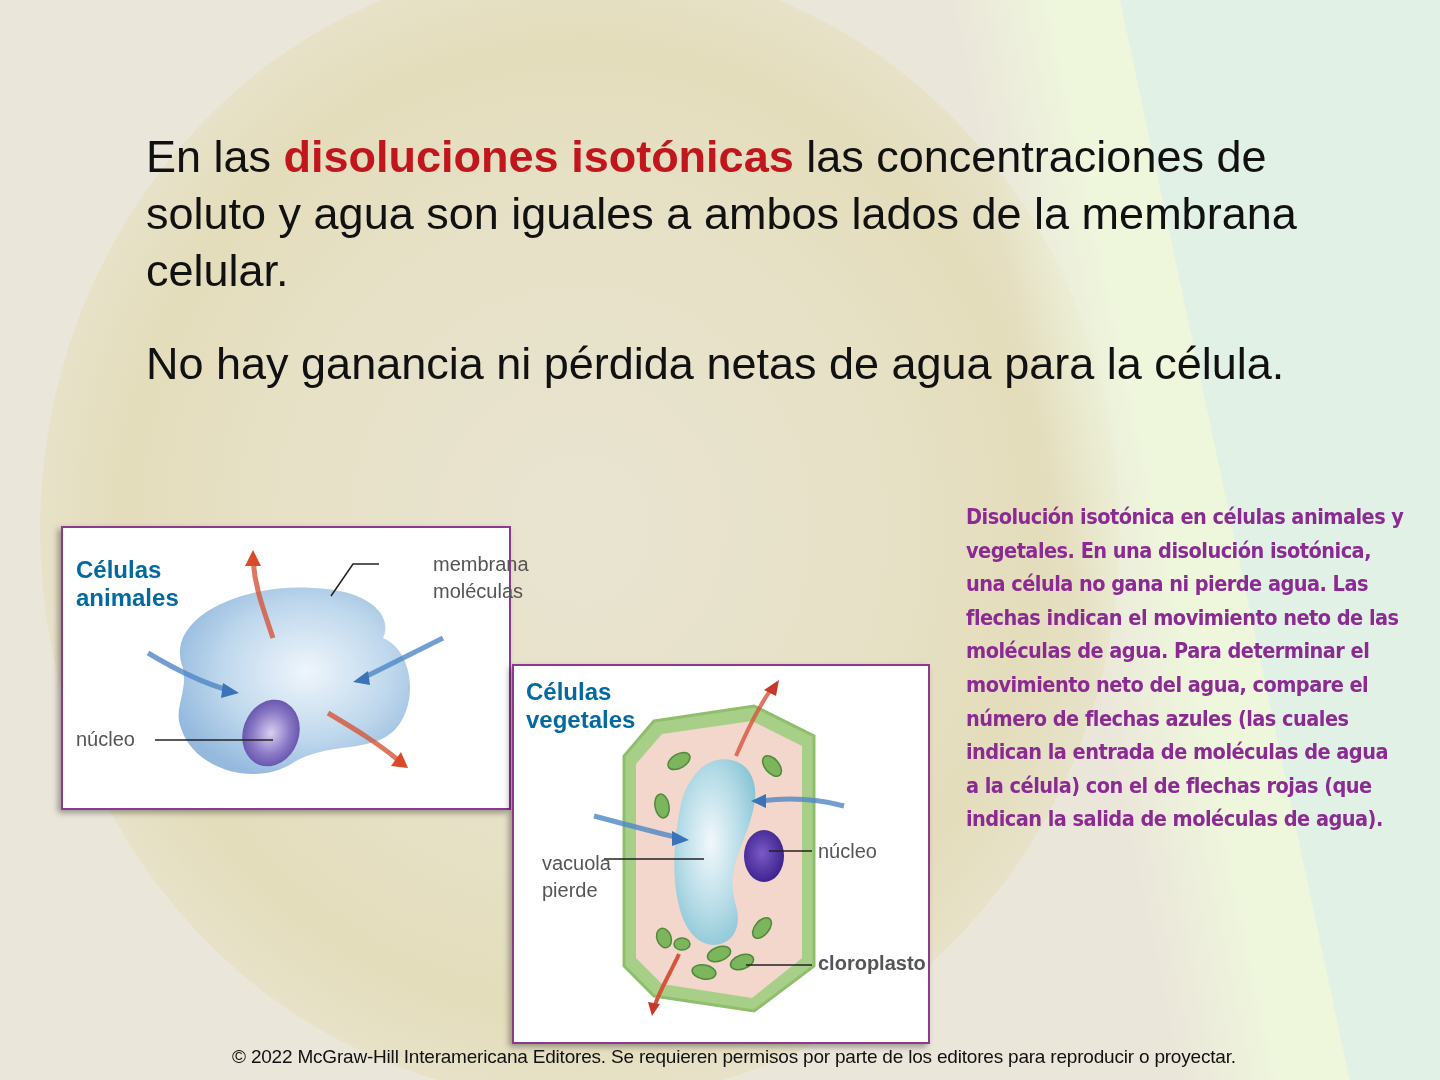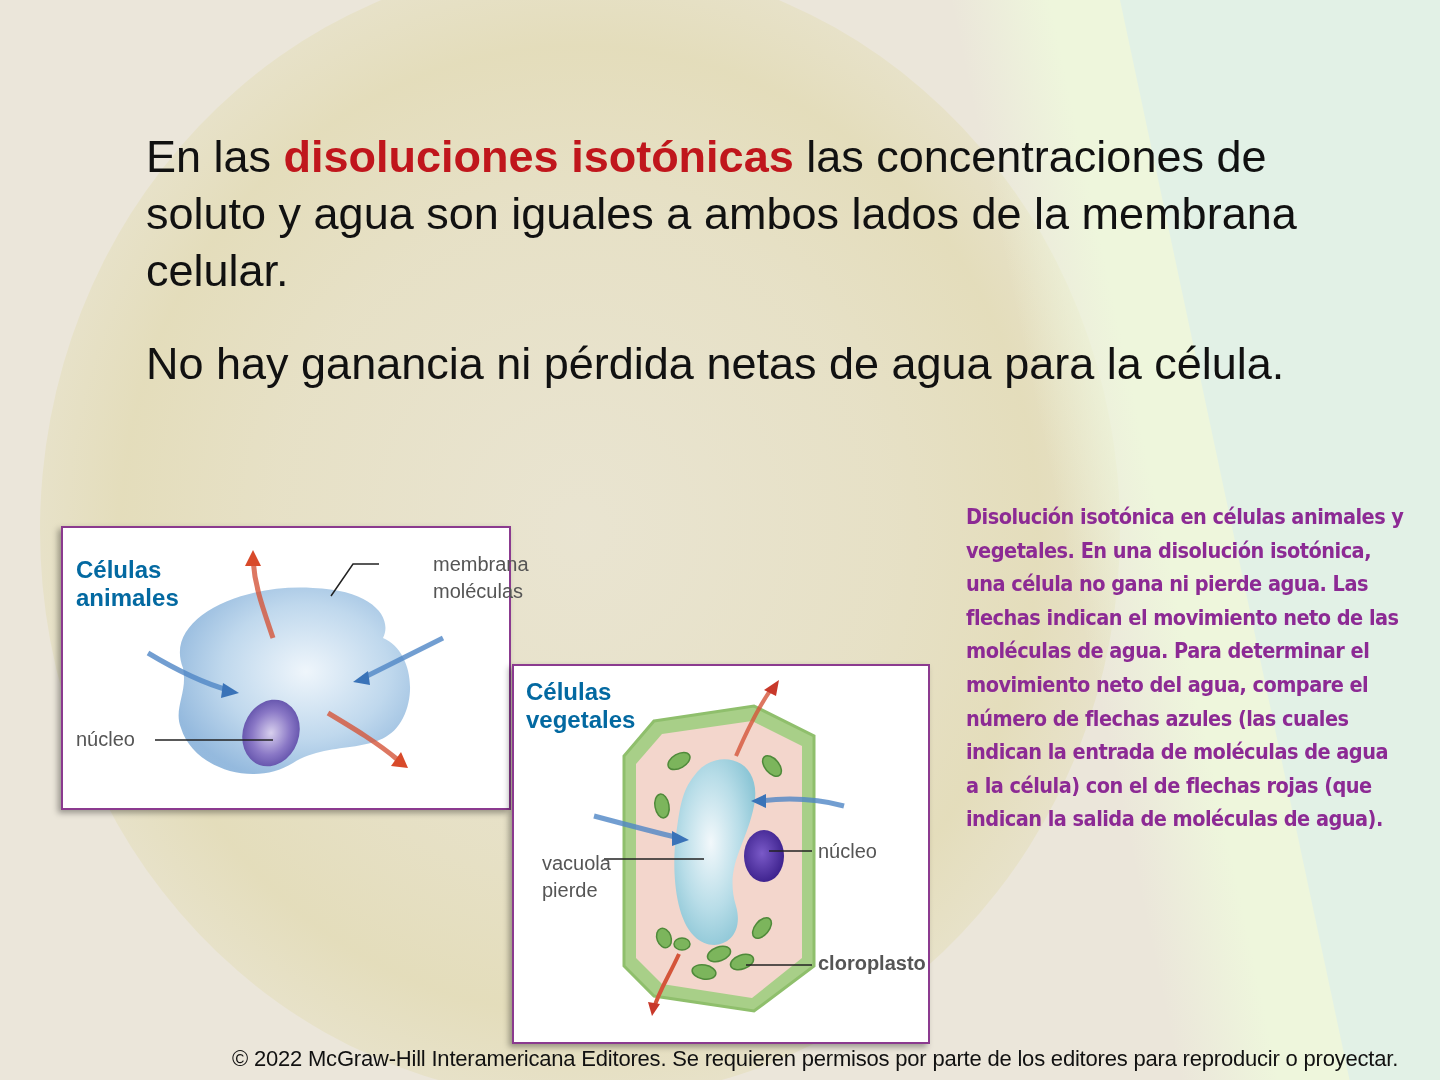--- a/index.html
+++ b/index.html
@@ -40,21 +40,21 @@
     position: absolute; font-weight: bold; color: #0369a1; font-size: 24px; line-height: 28px;
   }
   .fig-label { position: absolute; color: #555; font-size: 20px; line-height: 27px; }
   .caption {
     position: absolute; left: 966px; top: 500px; width: 440px;
     color: #8c2a94; font-weight: bold; font-size: 22px; line-height: 33.6px;
     font-family: "DejaVu Sans", sans-serif; letter-spacing: -0.6px;
     transform: scaleX(0.88); transform-origin: left top; width: 500px;
   }
   .footer {
-    position: absolute; left: 232px; top: 1046px; font-size: 22px; color: #111;
+    position: absolute; left: 232px; top: 1046px; font-size: 19px; color: #111;
     letter-spacing: -0.2px;
   }
   svg { position: absolute; left: 0; top: 0; }
 </style>
 </head>
 <body>
 
 <div class="bg-circle"></div>
 <div class="bg-band"></div>
 <div class="bg-right"></div>

